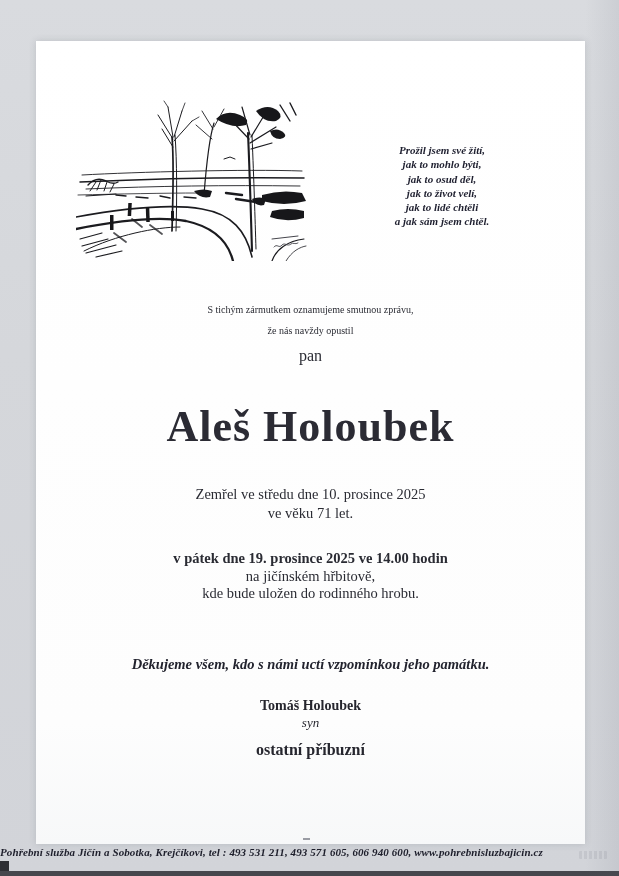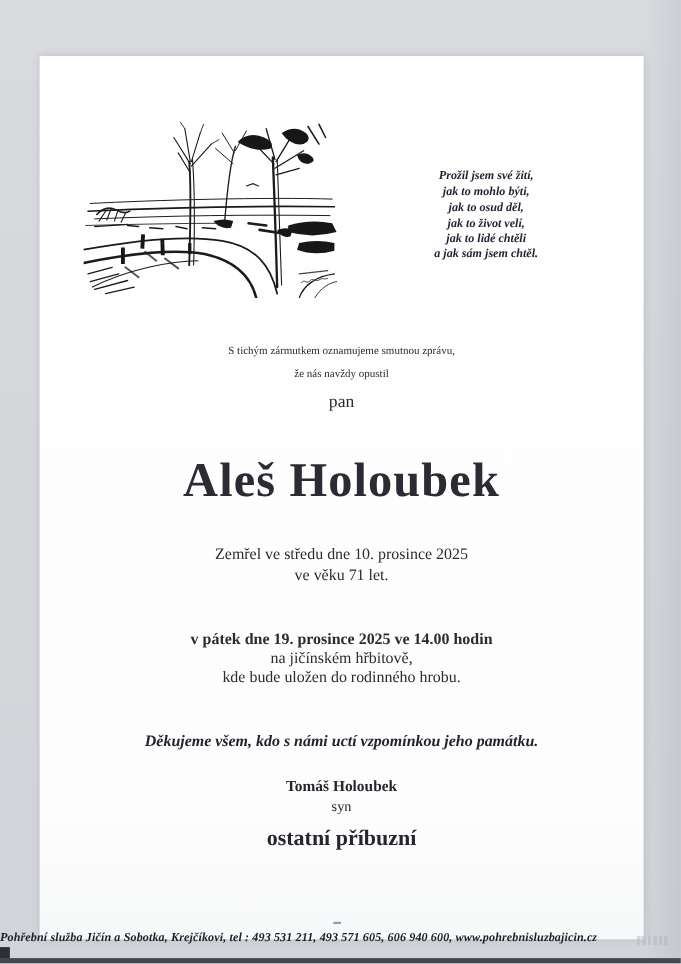--- a/index.html
+++ b/index.html
@@ -7,44 +7,44 @@
     position:relative;width:619px;height:876px;overflow:hidden;
     background:linear-gradient(180deg,#d9dbdf 0%,#d5d7db 40%,#d2d4d9 100%);
     font-family:"Liberation Serif","DejaVu Serif",serif;
     color:#23232b;
   }
   .page::after{ 
     content:"";position:absolute;top:0;right:0;width:34px;height:100%;
     background:linear-gradient(90deg,rgba(0,0,0,0) 0%,rgba(90,95,110,0.10) 100%);
   }
   .card{
-    position:absolute;left:36px;top:51px;width:549px;height:803px;
+    position:absolute;left:36px;top:41px;width:549px;height:803px;
     background:linear-gradient(180deg,#ffffff 0%,#fdfdfd 85%,#f7f8f9 100%);
     box-shadow:0 0 7px rgba(60,64,80,0.18);
   }
   .sketch{position:absolute;left:40px;top:58px;width:232px;height:162px;}
   .poem{
     position:absolute;left:331px;top:102px;width:150px;text-align:center;
     font-size:11px;line-height:14.3px;font-weight:bold;font-style:italic;color:#1f2030;
   }
   .center-block{position:absolute;left:0;right:0;text-align:center;}
   .announce{top:258px;font-size:10px;line-height:21px;color:#2a2b33;}
   .salutation{top:306px;font-size:16px;color:#2a2b33;}
   .deceased{
     top:360px;font-size:44px;font-weight:bold;
     letter-spacing:1px;color:#2b2b34;
   }
   .death{top:444px;font-size:14.5px;line-height:18.5px;color:#2a2b33;}
   .farewell{top:509px;font-size:14.5px;line-height:17.6px;color:#2a2b33;}
-  .farewell .bold{font-weight:bold;margin-top:13px;}
+  .farewell .bold{font-weight:bold;}
   .thanks{top:615px;font-size:14.5px;font-weight:bold;font-style:italic;color:#22232e;}
   .mourner1{top:656px;font-size:14px;line-height:17px;color:#26262e;}
   .mourner1 .mname{font-weight:bold;}
-  .mourner1 .mrel{font-size:13px;}
-  .mourner2{top:700px;font-size:20px;font-weight:bold;color:#26262e;}
+  .mourner1 .mrel{font-style:italic;font-size:13px;}
+  .mourner2{top:700px;font-size:16px;font-weight:bold;color:#26262e;}
   .footer-line{
     position:absolute;left:0;right:0;top:846px;
     font-size:11px;font-weight:bold;font-style:italic;color:#1d1e2b;letter-spacing:.1px;
   }
   .print-code{
     position:absolute;left:579px;top:851px;width:28px;height:8px;opacity:.55;
     background:repeating-linear-gradient(90deg,#b9bbc2 0 3px,#d2d4d9 3px 5px);
     border-radius:1px;
   }
   .bottom-strip{position:absolute;left:0;bottom:0;width:100%;height:5px;background:#46474d;}

